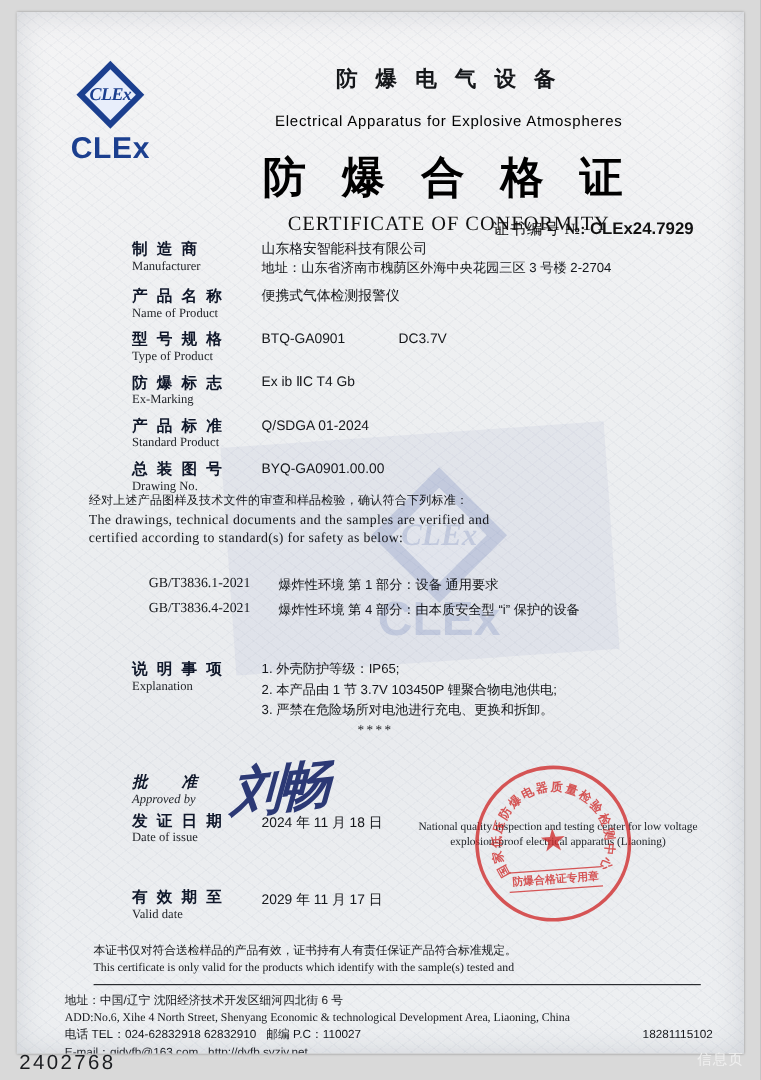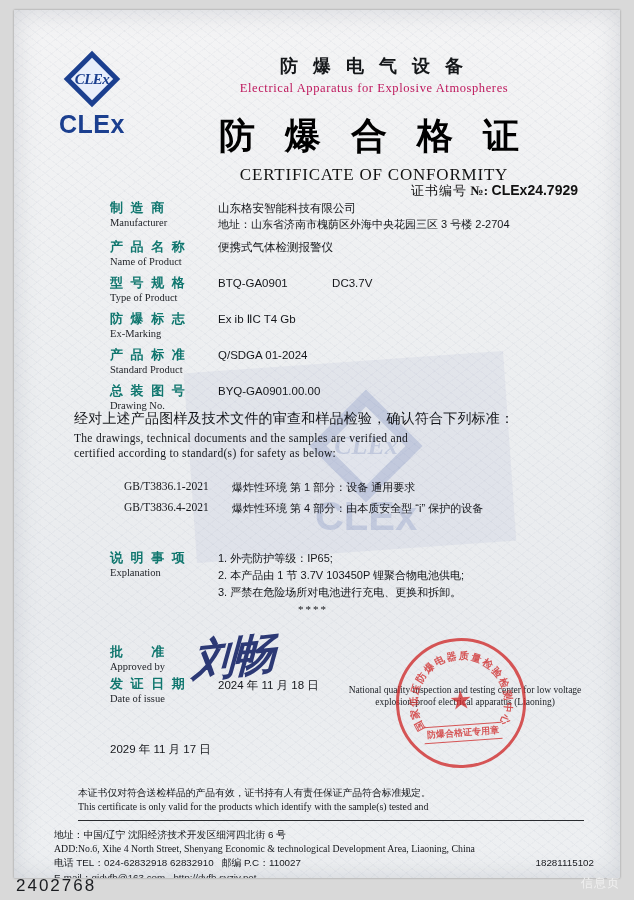--- a/index.html
+++ b/index.html
@@ -106,25 +106,25 @@
     text-align: center;
   }
   .head .cn-small {
     font-family: "Liberation Sans", sans-serif;
     font-size: 18px;
     font-weight: bold;
     letter-spacing: 5px;
     color: #15171a;
   }
   .head .en-small {
-    margin-top: 3px;
-    font-family: Liberation Serif, serif;
+    margin-top: 16px;
+    font-family: Liberation Sans, sans-serif;
     font-size: 12.5px;
     letter-spacing: 0.6px;
-    color: #be185d;
+    color: #000000;
   }
   .head .cn-big {
     margin-top: 16px;
     font-family: "Liberation Sans", sans-serif;
     font-size: 36px;
     font-weight: bold;
     letter-spacing: 10px;
     color: #000;
   }
   .head .en-big {
@@ -169,21 +169,21 @@
     width: 108px;
     flex: 0 0 108px;
     text-align: left;
   }
   .lbl .cn {
     display: block;
     font-family: "Liberation Sans", sans-serif;
     font-size: 13px;
     font-weight: bold;
     letter-spacing: 2px;
-    color: #0f766e;
+    color: #0f172a;
     line-height: 15px;
   }
   .lbl .en {
     display: block;
     font-family: "Liberation Serif", serif;
     font-size: 10.5px;
     color: #22252a;
     line-height: 13px;
     margin-top: 1px;
   }
@@ -204,21 +204,21 @@
 
   
   .statement {
     position: absolute;
     left: 60px;
     top: 400px;
     width: 520px;
   }
   .statement .cn {
     font-family: Liberation Sans, sans-serif;
-    font-size: 14px;
+    font-size: 10px;
     color: #14161a;
     letter-spacing: 0.2px;
   }
   .statement .en {
     margin-top: 3px;
     font-family: "Liberation Serif", serif;
     font-size: 11.5px;
     color: #14161a;
     line-height: 15px;
     letter-spacing: 0.3px;
@@ -271,21 +271,21 @@
   }
 
   
   .approved {
     position: absolute;
     left: 96px;
     top: 634px;
     width: 480px;
     display: flex;
   }
-  .approved .lbl { width: 108px; flex: 0 0 108px; }
+  .approved .lbl { width: 108px; flex: 0 0 108px; font-style: italic; }
   .sig {
     position: absolute;
     left: 178px;
     top: 618px;
     font-family: "Liberation Serif", serif;
     font-size: 44px;
     font-style: italic;
     font-weight: bold;
     color: #1c2a6b;
     transform: rotate(-6deg) skewX(-8deg);
@@ -672,20 +672,24 @@
 
       <div class="issue">
         <div class="lbl">
           <span class="cn">发 证 日 期</span>
           <span class="en">Date of issue</span>
         </div>
         <div class="val">2024 年 11 月 18 日</div>
       </div>
 
       <div class="valid">
+        <div class="lbl">
+          <span class="cn">有 效 期 至</span>
+          <span class="en">Valid date</span>
+        </div>
         <div class="val">2029 年 11 月 17 日</div>
       </div>
 
       <div class="footer-note">
         <div>本证书仅对符合送检样品的产品有效，证书持有人有责任保证产品符合标准规定。</div>
         <div class="en">This certificate is only valid for the products which identify with the sample(s) tested and</div>
         <hr>
       </div>
 
       <div class="addr">

